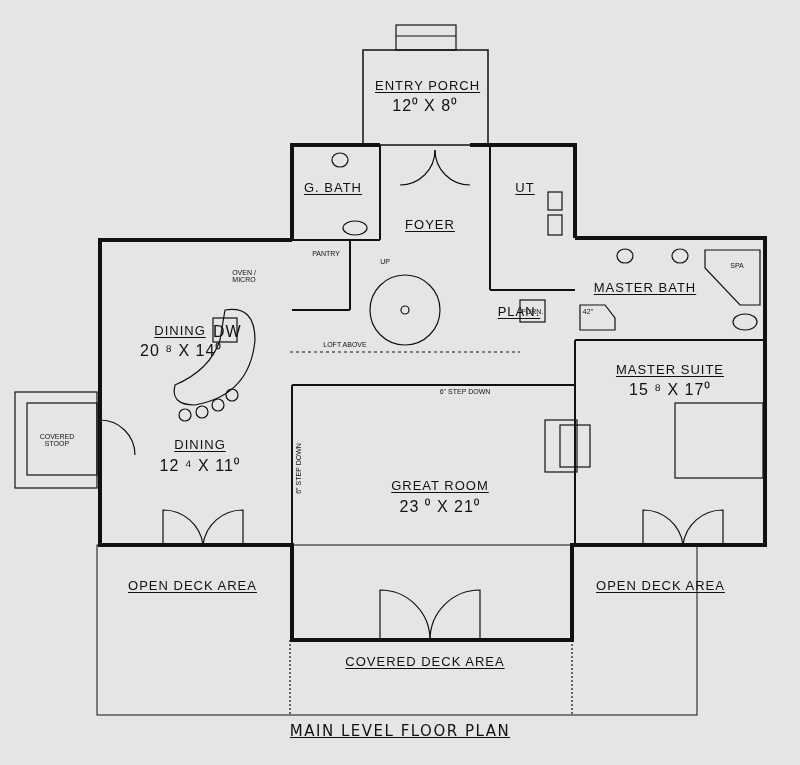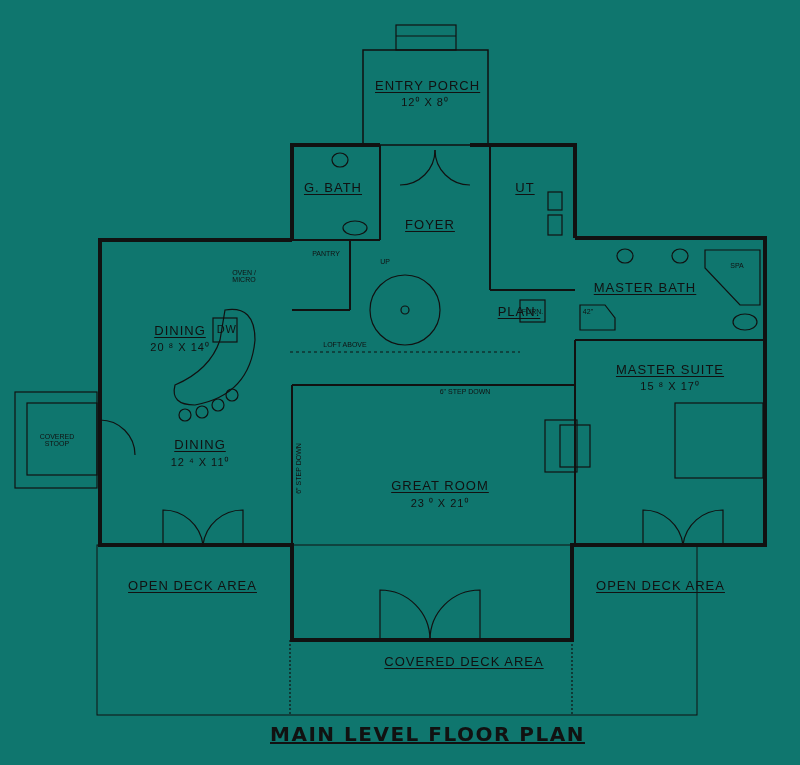--- a/index.html
+++ b/index.html
@@ -1,22 +1,22 @@
 <!DOCTYPE html>
 <html><head>
 <meta charset="utf-8">
 <style>
   html,body{margin:0;padding:0;background:#fff;}
-  #stage{position:relative;width:800px;height:765px;overflow:hidden;background:#0f766e;}
+  #stage{position:relative;width:800px;height:765px;overflow:hidden;background:#e5e5e5;}
   svg{position:absolute;left:0;top:0;}
   .lbl{position:absolute;font-family:"Liberation Sans",sans-serif;color:#111;text-align:center;white-space:nowrap;letter-spacing:1px;}
   .room{font-size:13px;text-decoration:underline;text-underline-offset:2px;}
-  .dim{font-size:11px;}
+  .dim{font-size:16px;}
   .tiny{font-size:7px;letter-spacing:0;}
-  .title{font-size:20px;text-decoration:underline;letter-spacing:1.5px;font-family:"DejaVu Sans",sans-serif;font-weight:700;}
+  .title{font-size:15px;text-decoration:underline;letter-spacing:1.5px;font-family:"DejaVu Sans",sans-serif;font-weight:400;}
 </style>
 </head>
 <body>
 
 <div id="stage">
 <svg width="800" height="765" viewBox="0 0 800 765">
   <g fill="none" stroke="#111" stroke-width="1.2">
 
     <rect x="363" y="50" width="125" height="95" stroke-width="1.5"></rect>
     <rect x="396" y="25" width="60" height="25"></rect>
@@ -108,15 +108,15 @@
 <div class="lbl dim" style="left:620px;top:378px;width:100px;">15 ⁸ X 17⁰</div>
 <div class="lbl tiny" style="left:430px;top:388px;width:70px;">6" STEP DOWN</div>
 <div class="lbl tiny" style="left:268px;top:465px;width:60px;transform:rotate(-90deg);">6" STEP DOWN</div>
 <div class="lbl tiny" style="left:32px;top:433px;width:50px;white-space:normal;">COVERED STOOP</div>
 <div class="lbl room" style="left:165px;top:437px;width:70px;">DINING</div>
 <div class="lbl dim" style="left:155px;top:454px;width:90px;">12 ⁴ X 11⁰</div>
 <div class="lbl room" style="left:380px;top:478px;width:120px;">GREAT ROOM</div>
 <div class="lbl dim" style="left:390px;top:495px;width:100px;">23 ⁰ X 21⁰</div>
 <div class="lbl room" style="left:120px;top:578px;width:145px;">OPEN DECK AREA</div>
 <div class="lbl room" style="left:588px;top:578px;width:145px;">OPEN DECK AREA</div>
-<div class="lbl room" style="left:340px;top:654px;width:170px;margin-left:39px;">COVERED DECK AREA</div>
+<div class="lbl room" style="left:340px;top:654px;width:170px;">COVERED DECK AREA</div>
 <div class="lbl title" style="left:270px;top:722px;width:260px;">MAIN LEVEL FLOOR PLAN</div>
 </div>
 
 </body></html>

